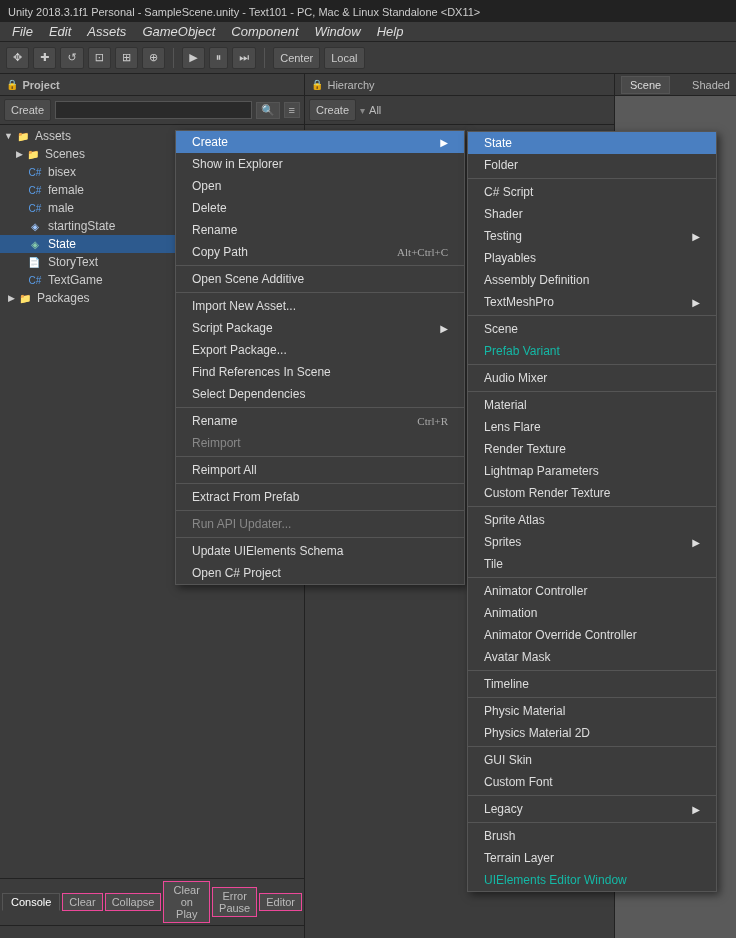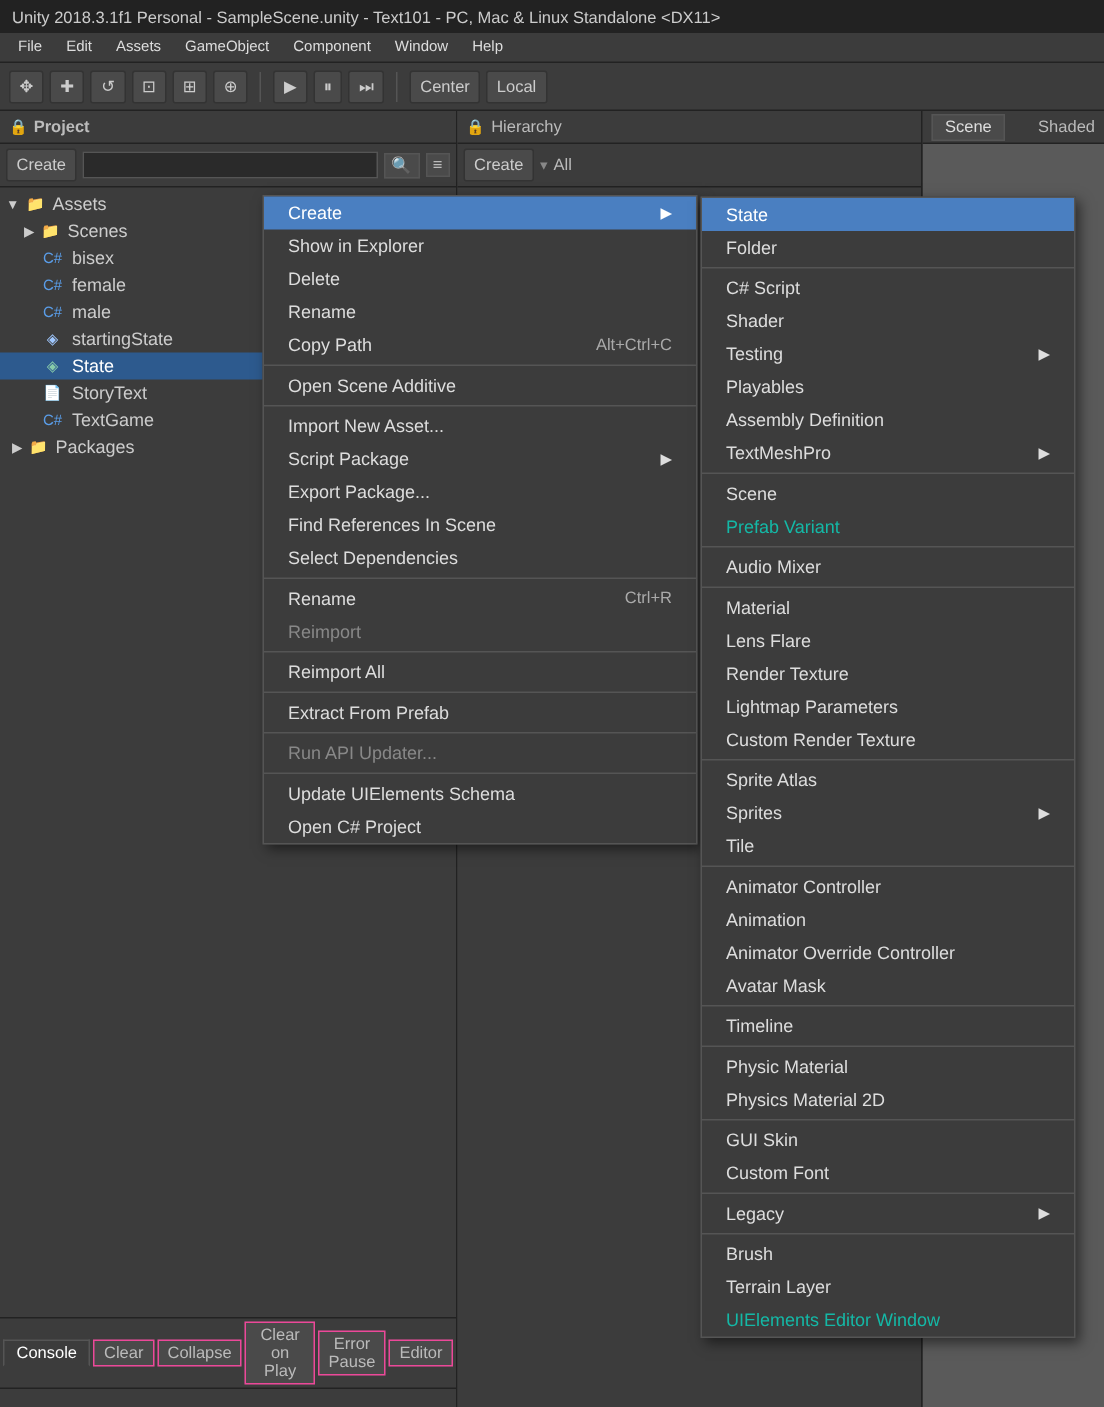--- a/index.html
+++ b/index.html
@@ -30,22 +30,23 @@
       background: #3c3c3c;
       display: flex;
       align-items: center;
       height: 20px;
       padding: 0 4px;
       border-bottom: 1px solid #222;
     }
     .menu-item {
       padding: 2px 8px;
       color: #ddd;
-      font-size: 10px;
-      cursor: pointer;
+      font-size: 13px;
+      cursor: pointer;
+      font-style: italic;
     }
 
     
     #toolbar {
       background: #3c3c3c;
       height: 32px;
       display: flex;
       align-items: center;
       padding: 0 6px;
       gap: 4px;
@@ -127,21 +128,21 @@
       color: #ddd;
       cursor: pointer;
       display: flex;
       align-items: center;
       justify-content: space-between;
       white-space: nowrap;
     }
     .context-menu-item.disabled { color: #888; cursor: default; }
     .context-menu-item.highlighted { background: #4a7fc1; color: #fff; }
     .context-menu-separator { height: 1px; background: #555; margin: 2px 0; }
-    .context-menu-item .shortcut { color: #aaa; font-size: 11px; margin-left: 32px; }
+    .context-menu-item .shortcut { color: #aaa; font-size: 11px; margin-left: 32px; font-family: Liberation Serif, serif; }
     .context-menu-item .arrow { font-size: 10px; }
 
     
     #create-submenu {
       position: absolute;
       top: 0px;
       left: 291px;
       background: #3c3c3c;
       border: 1px solid #555;
       box-shadow: 3px 3px 8px rgba(0,0,0,0.5);
@@ -359,20 +360,23 @@
 
   <div class="context-menu" style="position:relative;">
     <div class="context-menu-item highlighted">
       <span>Create</span>
       <span class="arrow">▶</span>
     </div>
     <div class="context-menu-item">
       <span>Show in Explorer</span>
     </div>
     <div class="context-menu-item">
+      <span>Open</span>
+    </div>
+    <div class="context-menu-item">
       <span>Delete</span>
     </div>
     <div class="context-menu-item">
       <span>Rename</span>
     </div>
     <div class="context-menu-item">
       <span>Copy Path</span>
       <span class="shortcut">Alt+Ctrl+C</span>
     </div>
     <div class="context-menu-separator"></div>

